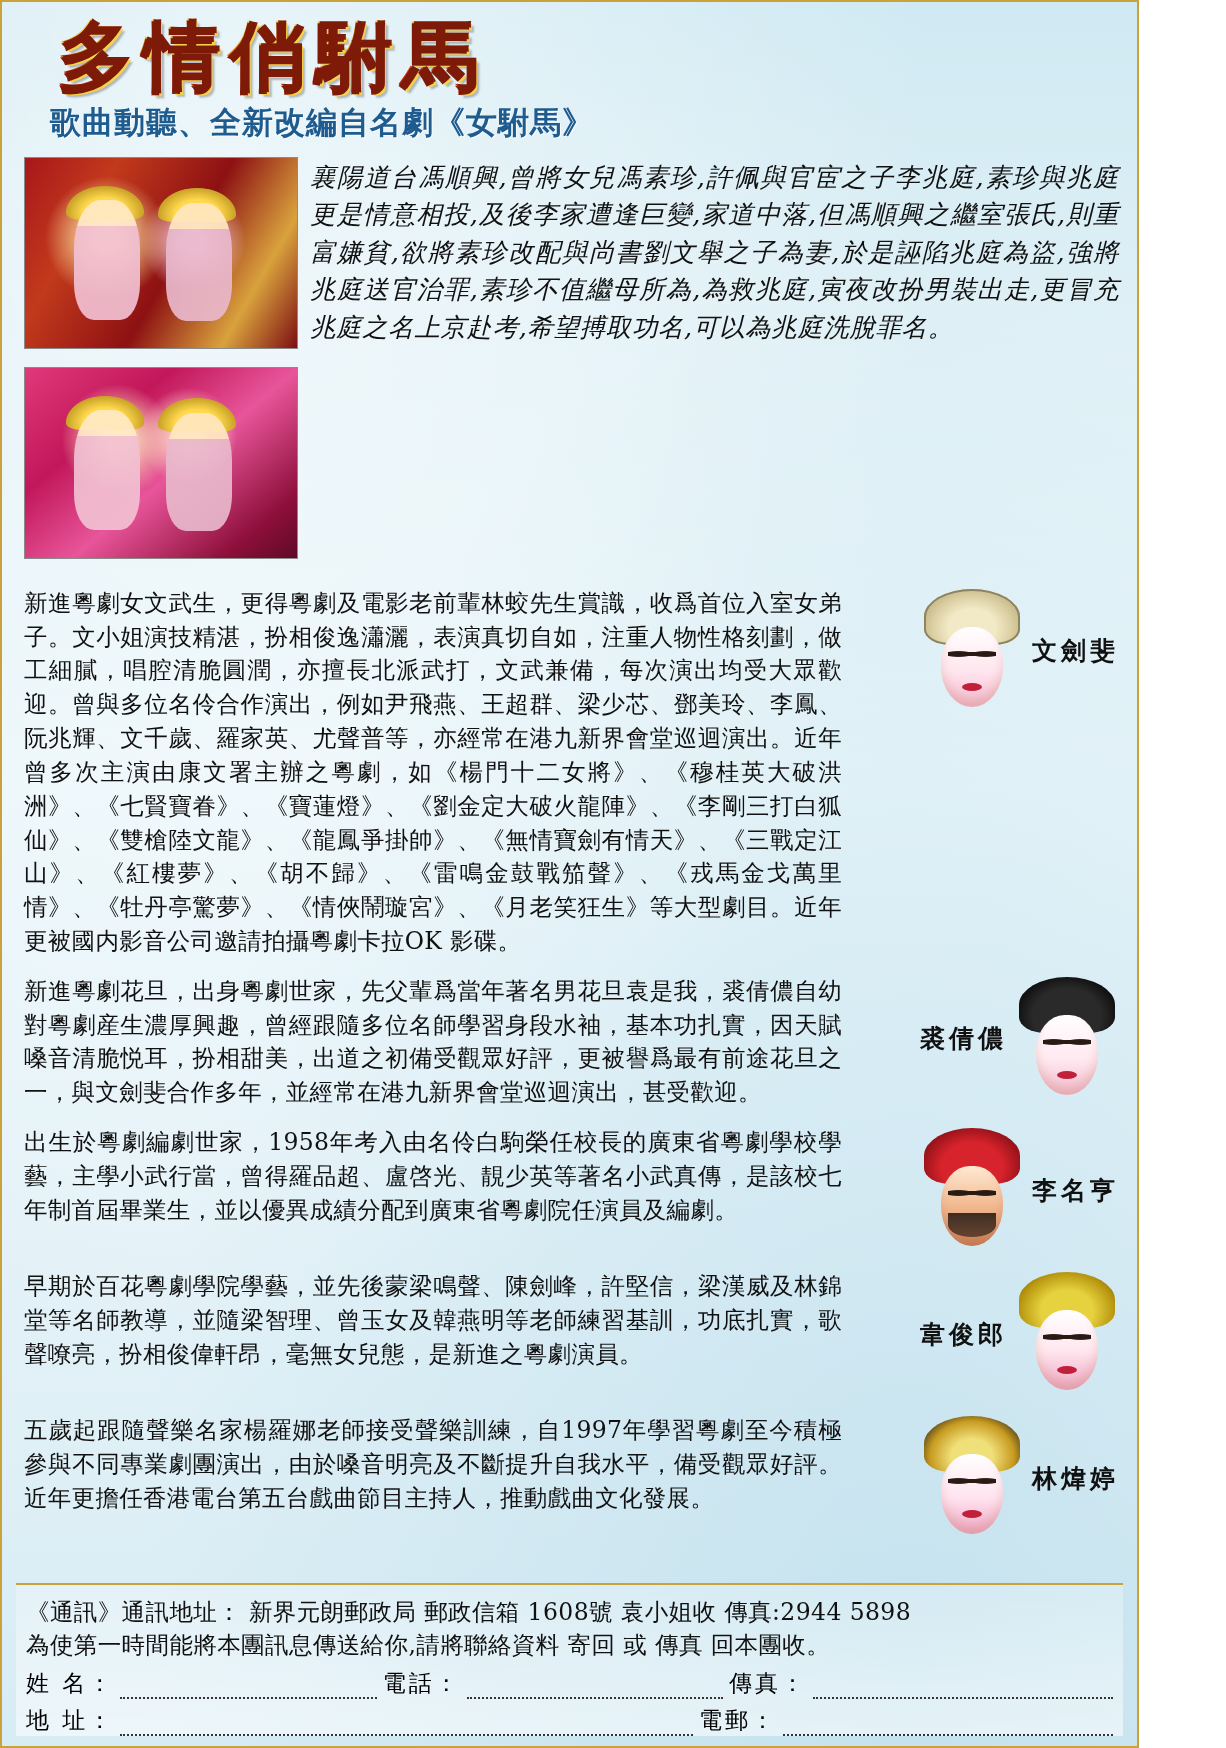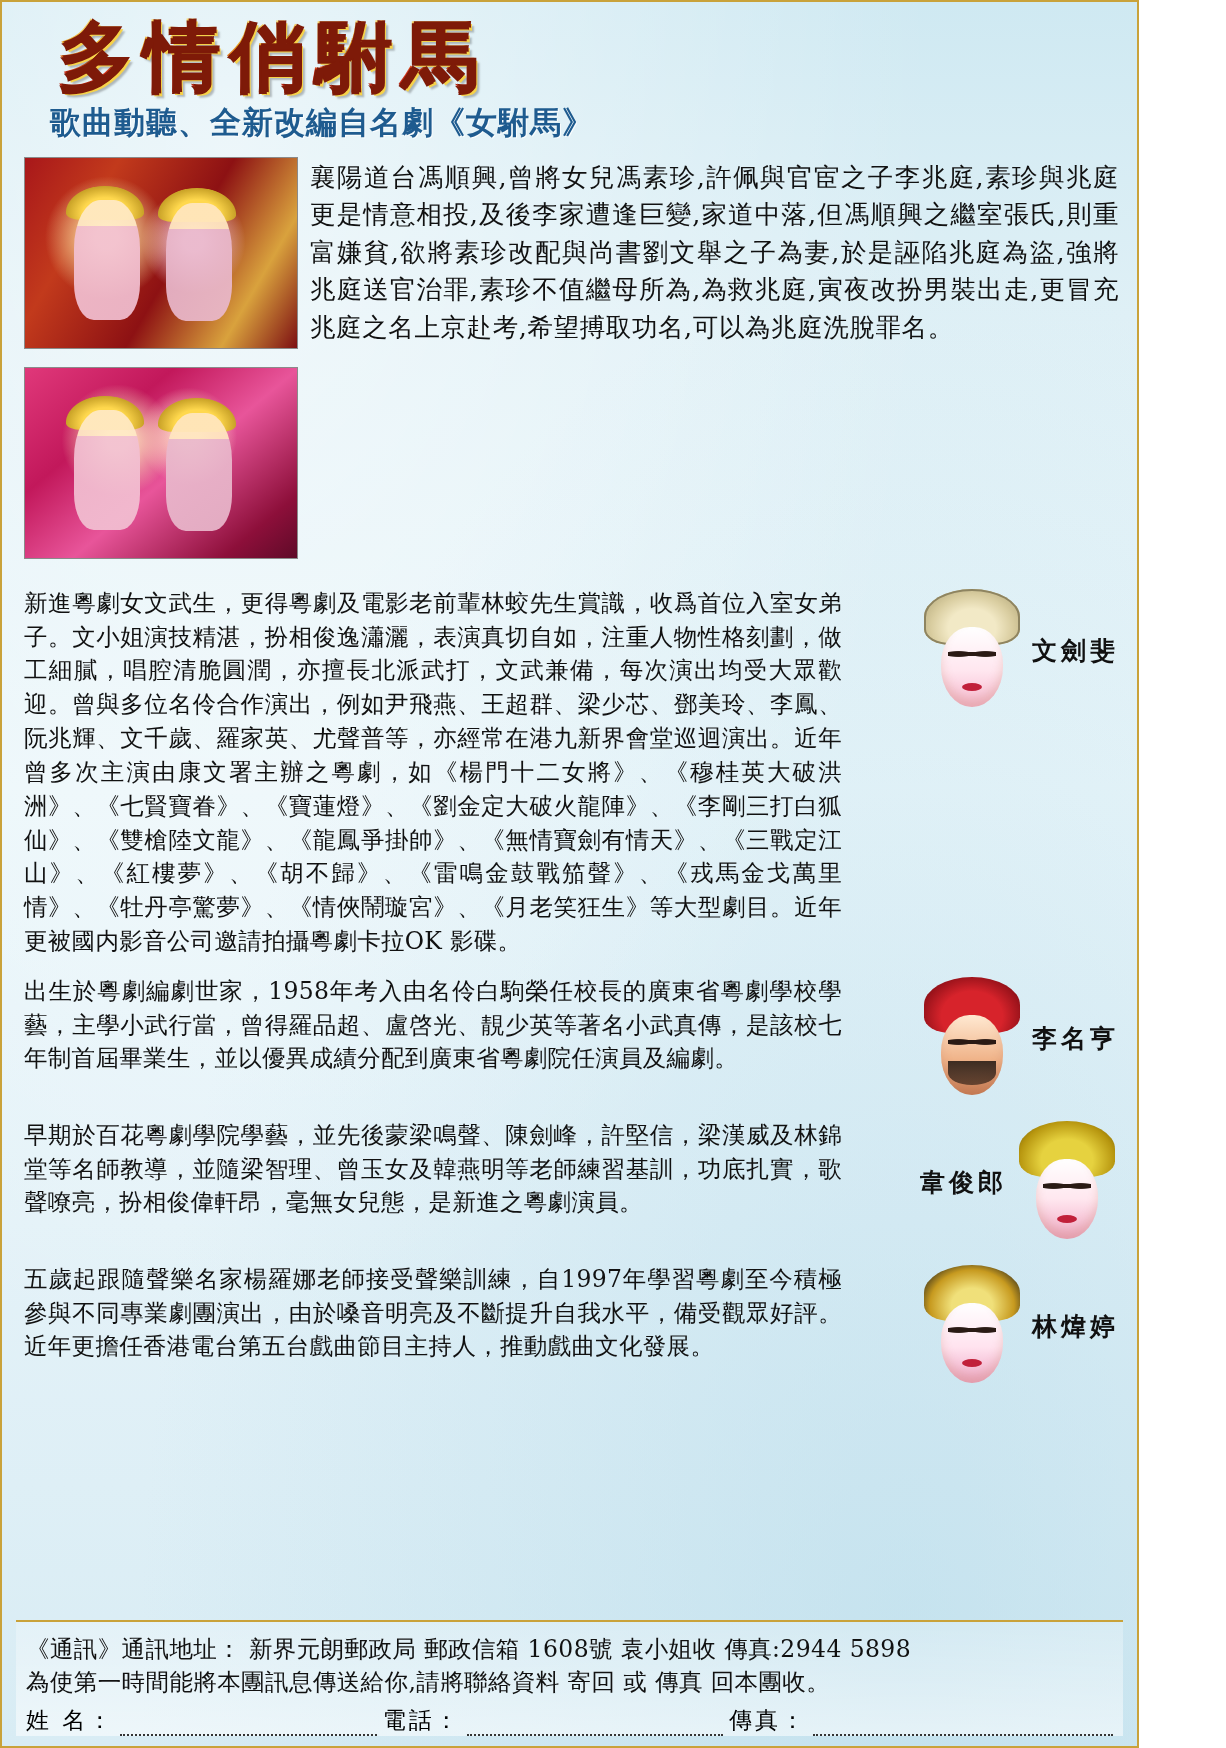--- a/index.html
+++ b/index.html
@@ -66,20 +66,21 @@
     letter-spacing: 1px;
     text-shadow: 1px 1px 0 rgba(255,255,255,0.8);
   }
 
   
   .synopsis-wrap {
     position: relative;
     margin: 14px 18px 0 22px;
     display: flex;
     gap: 14px;
+    font-style: italic;
   }
   .photo-col {
     width: 272px;
     flex: 0 0 272px;
   }
   .stage-photo {
     width: 272px;
     height: 190px;
     border: 1px solid #8a8a8a;
     margin-bottom: 18px;
@@ -284,20 +285,32 @@
         <div class="portrait p-wen">
           <div class="crown"></div>
           <div class="face"></div>
           <div class="eyes"></div>
           <div class="lips"></div>
         </div>
         <div class="actor-name">文劍斐</div>
       </div>
     </div>
 
+    <div class="bio-row">
+      <div class="bio-text">新進粵劇花旦，出身粵劇世家，先父輩爲當年著名男花旦袁是我，裘倩儂自幼對粵劇産生濃厚興趣，曾經跟隨多位名師學習身段水袖，基本功扎實，因天賦嗓音清脆悦耳，扮相甜美，出道之初備受觀眾好評，更被譽爲最有前途花旦之一，與文劍斐合作多年，並經常在港九新界會堂巡迴演出，甚受歡迎。</div>
+      <div class="bio-side">
+        <div class="actor-name">裘倩儂</div>
+        <div class="portrait p-kwai">
+          <div class="crown"></div>
+          <div class="face"></div>
+          <div class="eyes"></div>
+          <div class="lips"></div>
+        </div>
+      </div>
+    </div>
 
     <div class="bio-row">
       <div class="bio-text">出生於粵劇編劇世家，1958年考入由名伶白駒榮任校長的廣東省粵劇學校學藝，主學小武行當，曾得羅品超、盧啓光、靚少英等著名小武真傳，是該校七年制首屆畢業生，並以優異成績分配到廣東省粵劇院任演員及編劇。</div>
       <div class="bio-side">
         <div class="portrait p-lee">
           <div class="crown"></div>
           <div class="face"></div>
           <div class="eyes"></div>
         </div>
         <div class="actor-name">李名亨</div>
@@ -338,15 +351,21 @@
 
     <div class="form-row">
       <span class="form-label">姓 名：</span>
       <span class="form-line"></span>
       <span class="form-label">電話：</span>
       <span class="form-line"></span>
       <span class="form-label">傳真：</span>
       <span class="form-line short"></span>
     </div>
 
+    <div class="form-row">
+      <span class="form-label">地 址：</span>
+      <span class="form-line"></span>
+      <span class="form-label">電郵：</span>
+      <span class="form-line mid"></span>
+    </div>
   </div>
 
 </div>
 
 </body></html>

